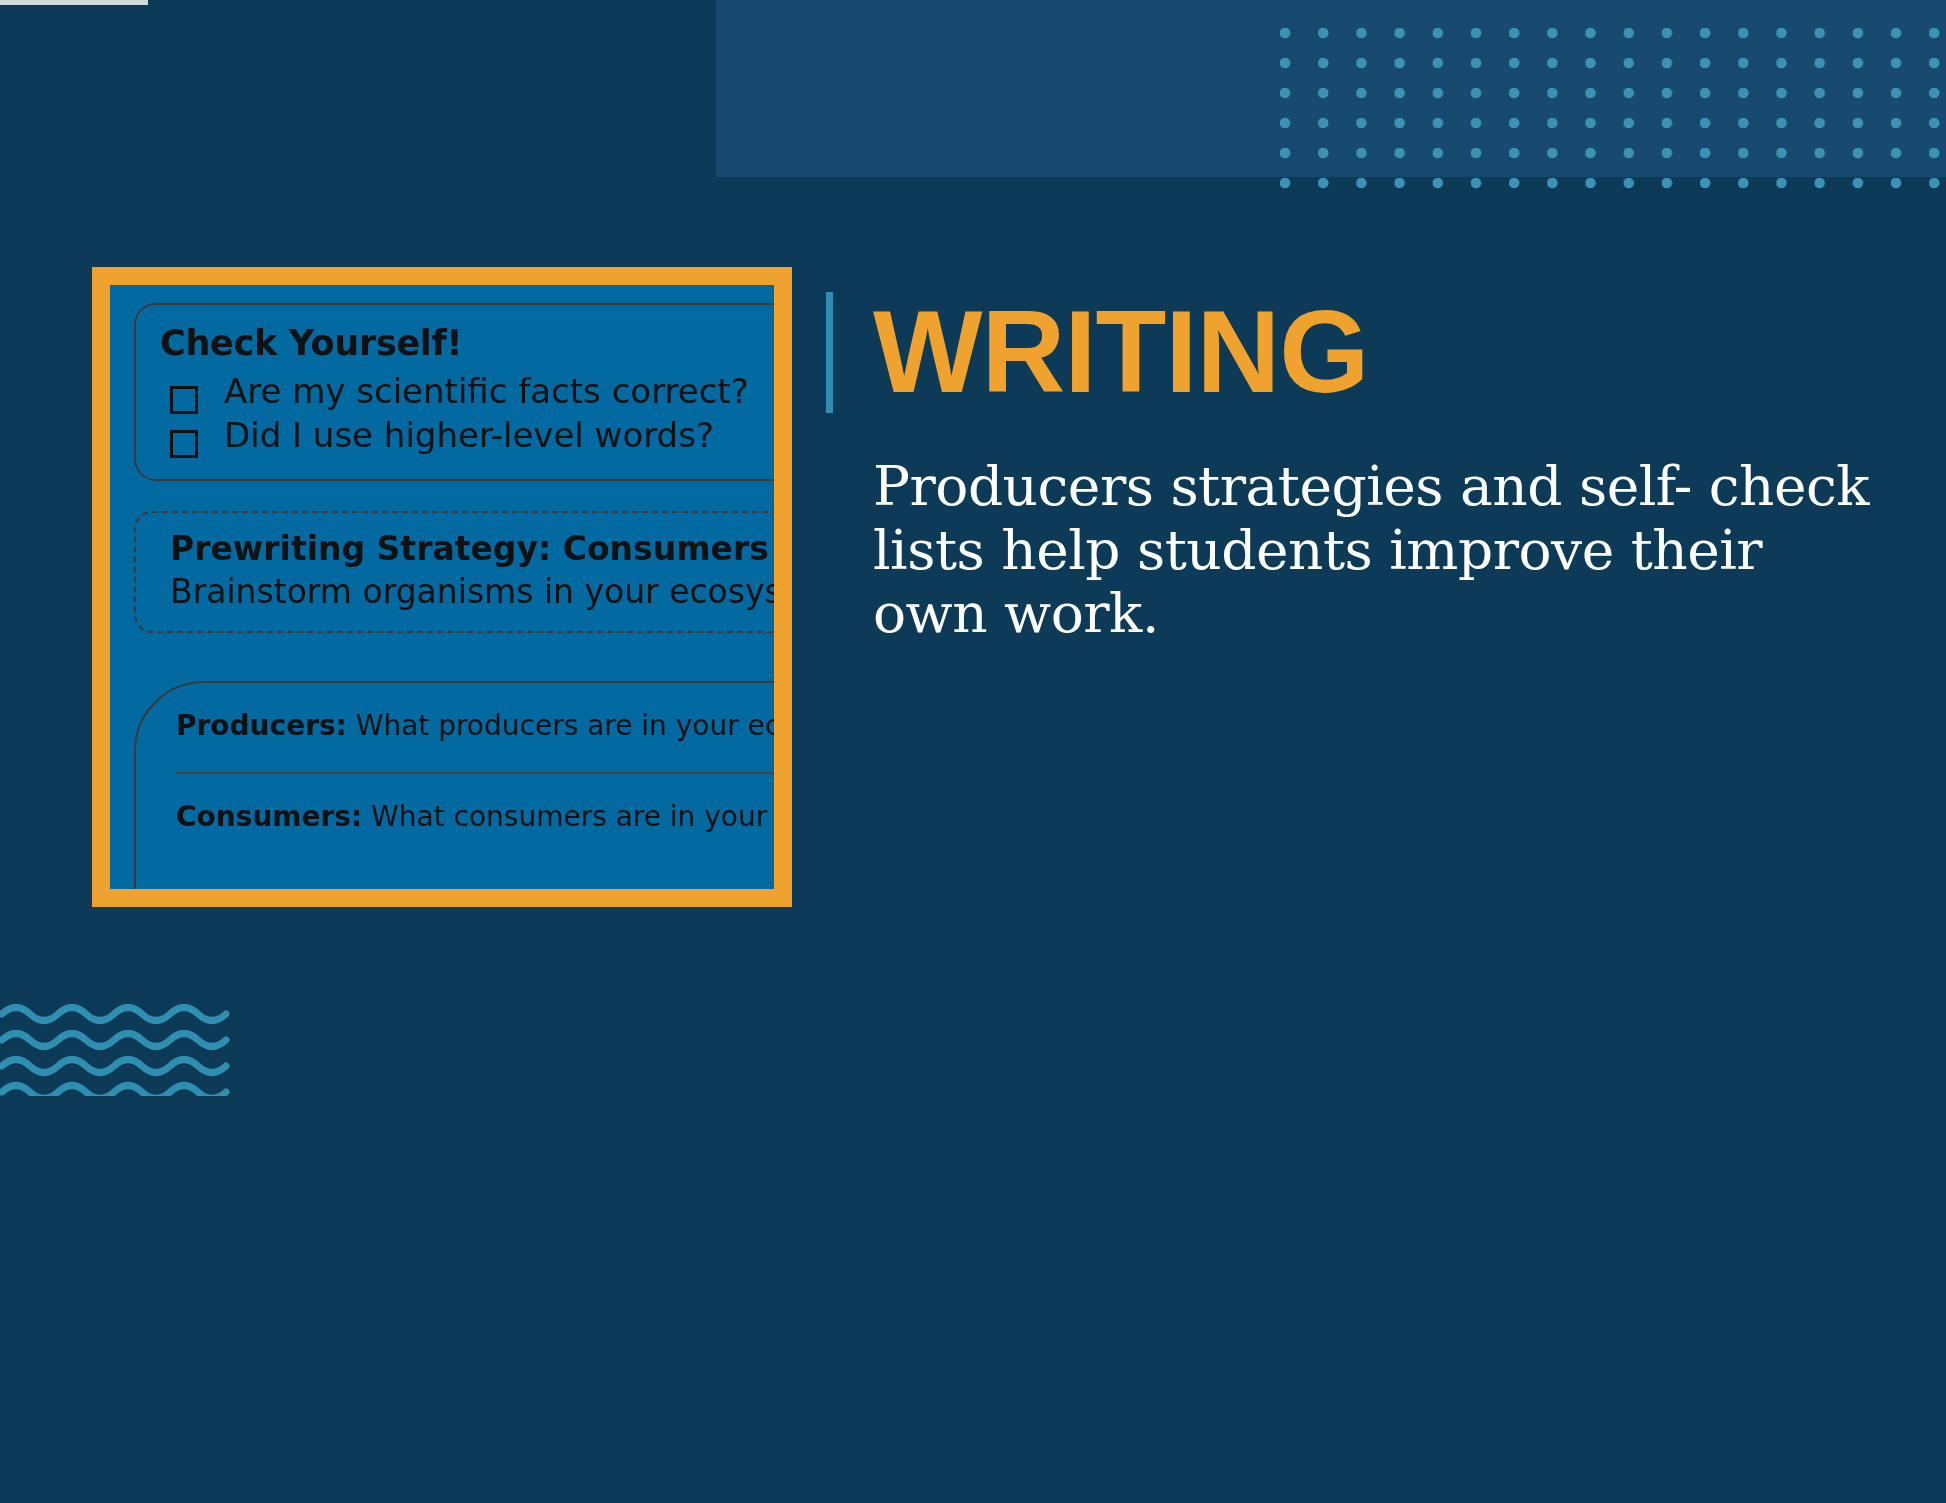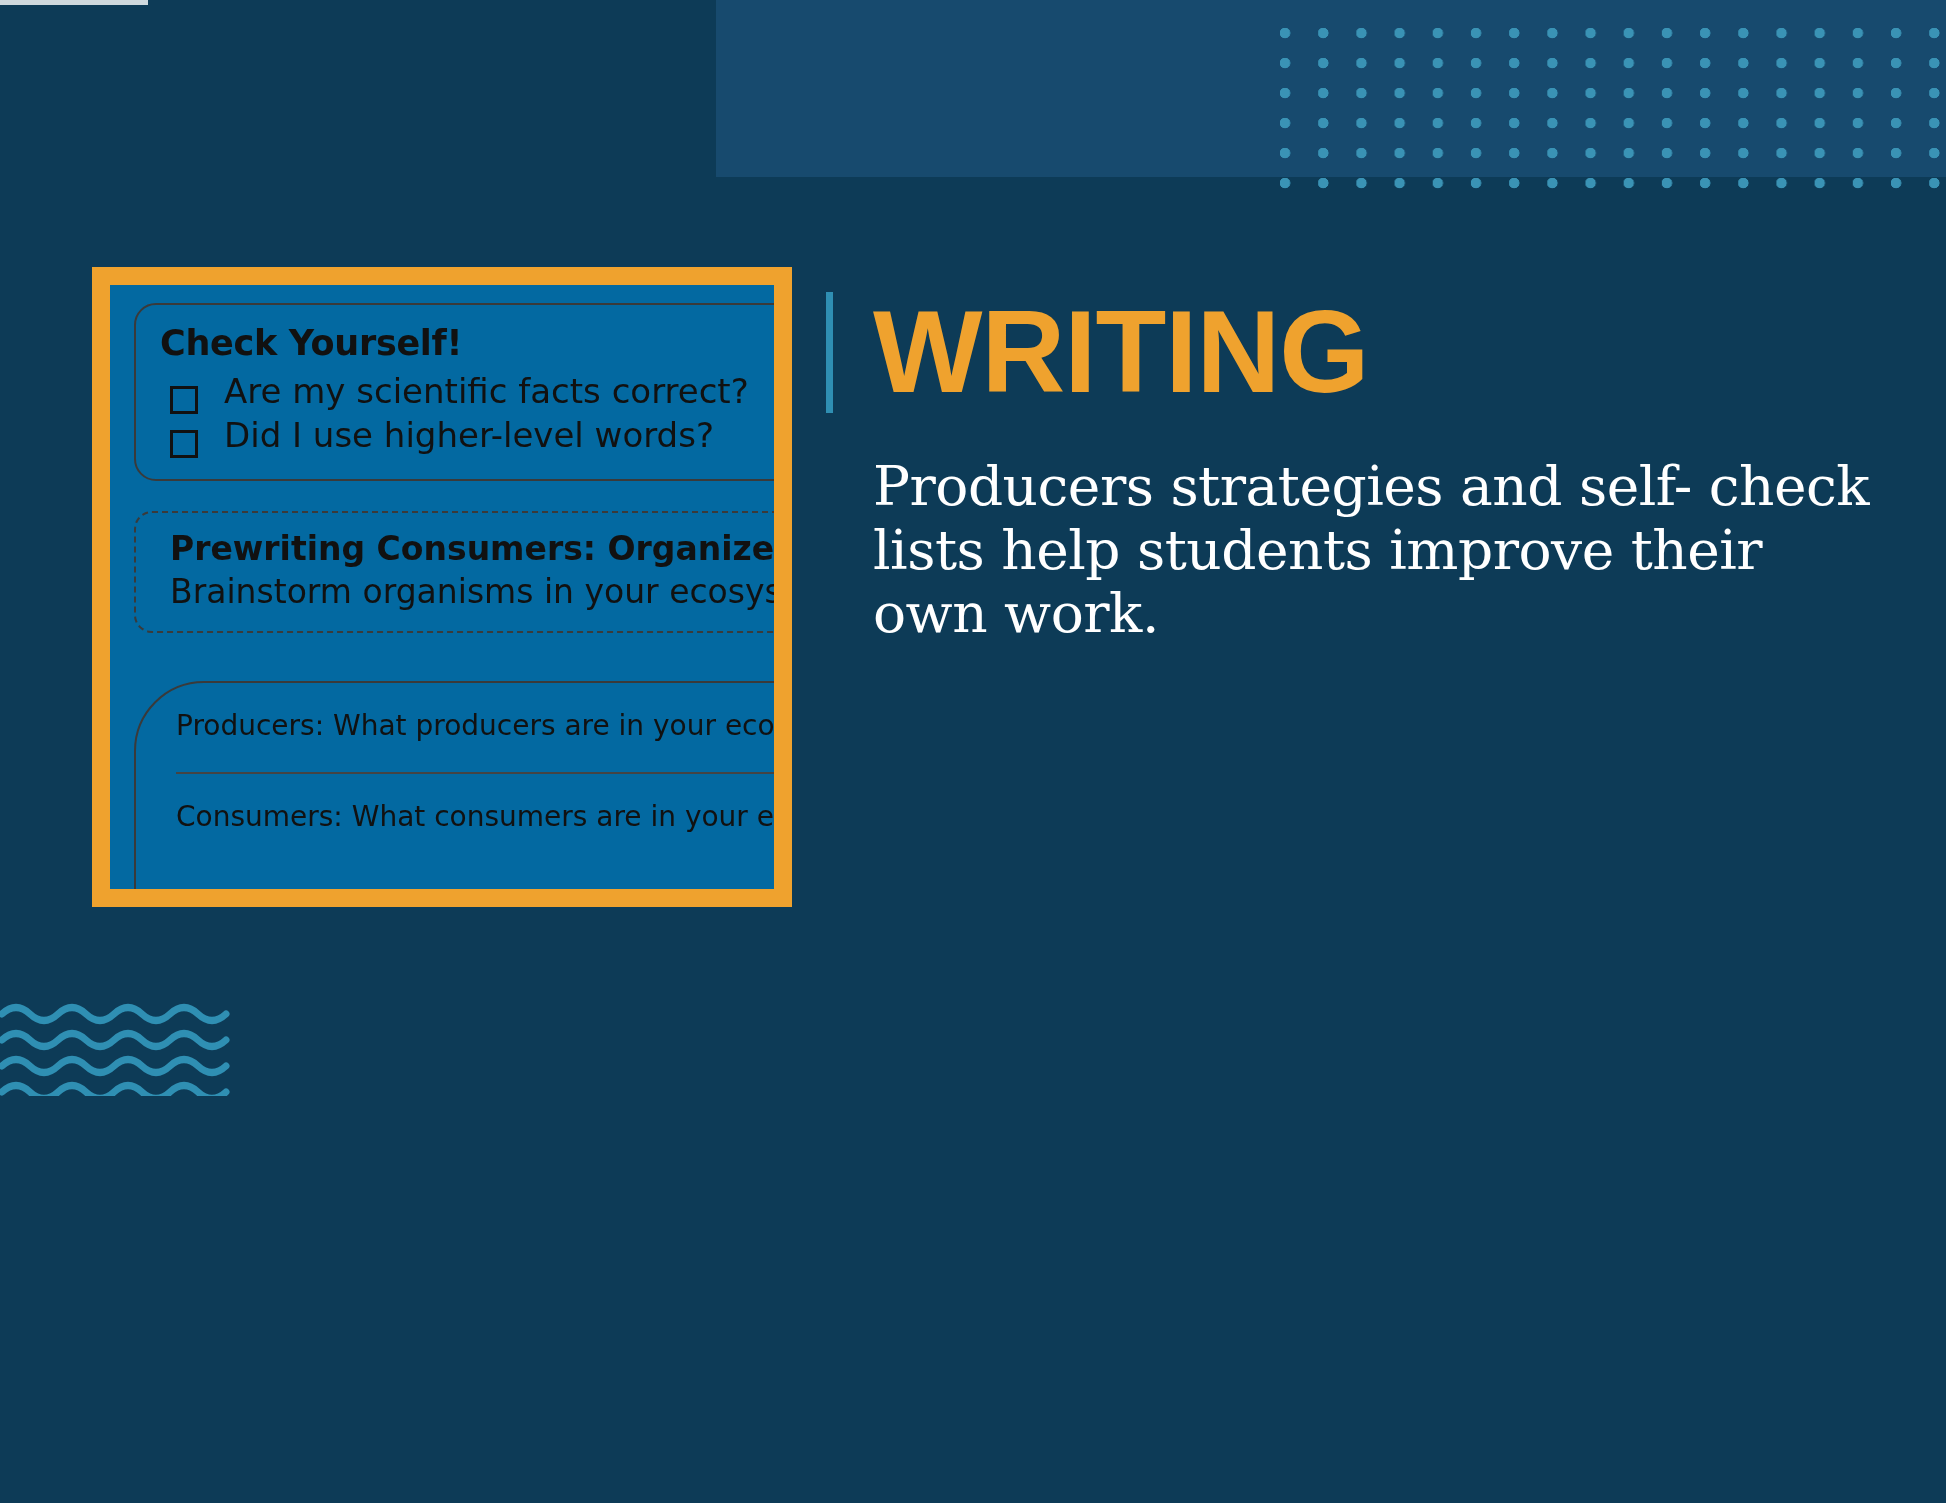--- a/index.html
+++ b/index.html
@@ -167,21 +167,21 @@
     font-size: 33px;
     margin: 0 0 0 10px;
     white-space: nowrap;
   }
   .ws-field {
     font-size: 28px;
     white-space: nowrap;
     margin: 0;
     padding: 0;
   }
-  .ws-field b { font-weight: normal; }
+  .ws-field b { font-weight: bold; }
   .ws-rule {
     border-bottom: 2px solid #444;
     margin: 30px 0 26px 0;
     width: 980px;
   }
 
   
   .text-col {
     position: absolute;
     left: 826px;
@@ -255,21 +255,21 @@
           <span>Are my scientific facts correct?</span>
         </div>
 
         <div class="ws-check-row">
           <span class="ws-checkbox"></span>
           <span>Did I use higher-level words?</span>
         </div>
       </div>
 
       <div class="ws-box dashed">
-        <p class="ws-sub-title">Prewriting Consumers: Organize</p>
+        <p class="ws-sub-title">Prewriting Strategy: Consumers</p>
         <p class="ws-sub-text">Brainstorm organisms in your ecosystem.</p>
       </div>
 
       <div class="ws-box biground">
         <p class="ws-field">
           <b>Producers:</b>
           <span>What producers are in your ecosystem?</span>
         </p>
         <div class="ws-rule"></div>
         <p class="ws-field">

